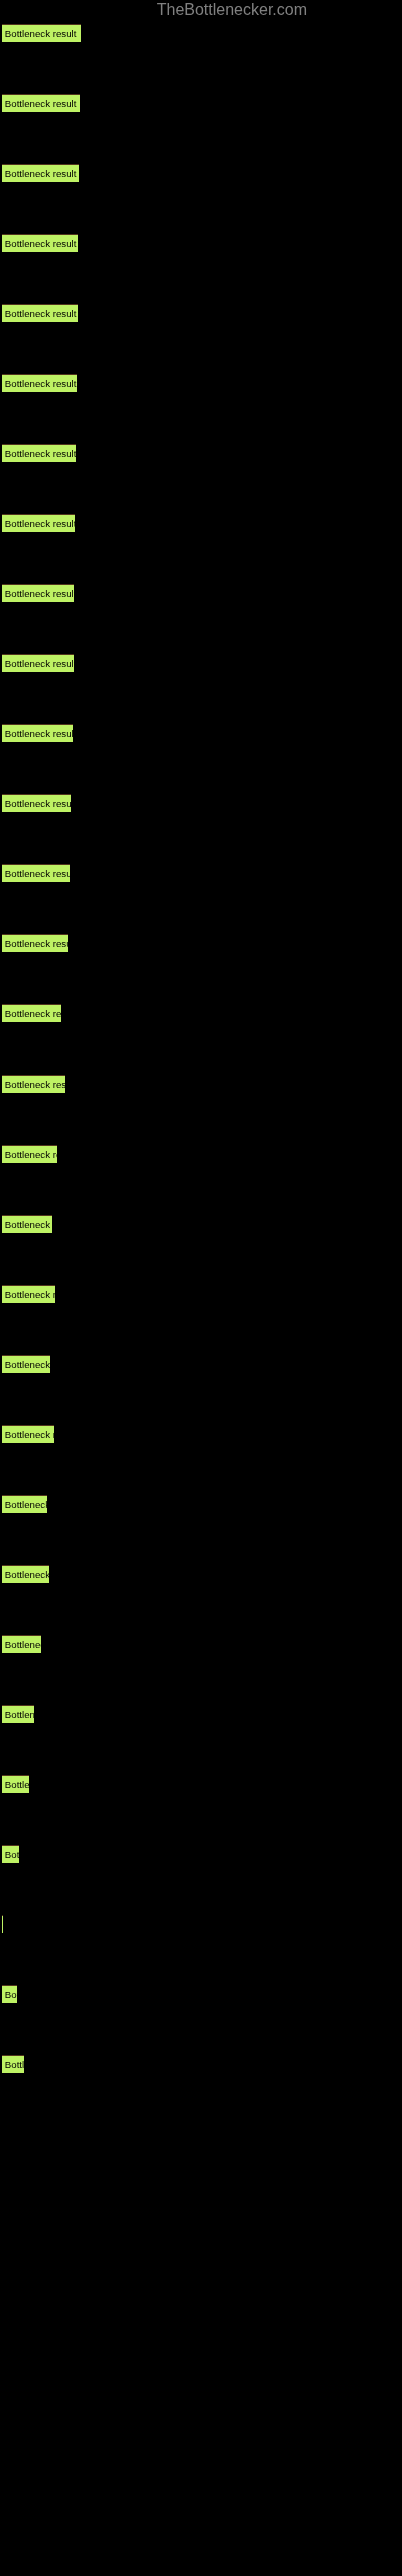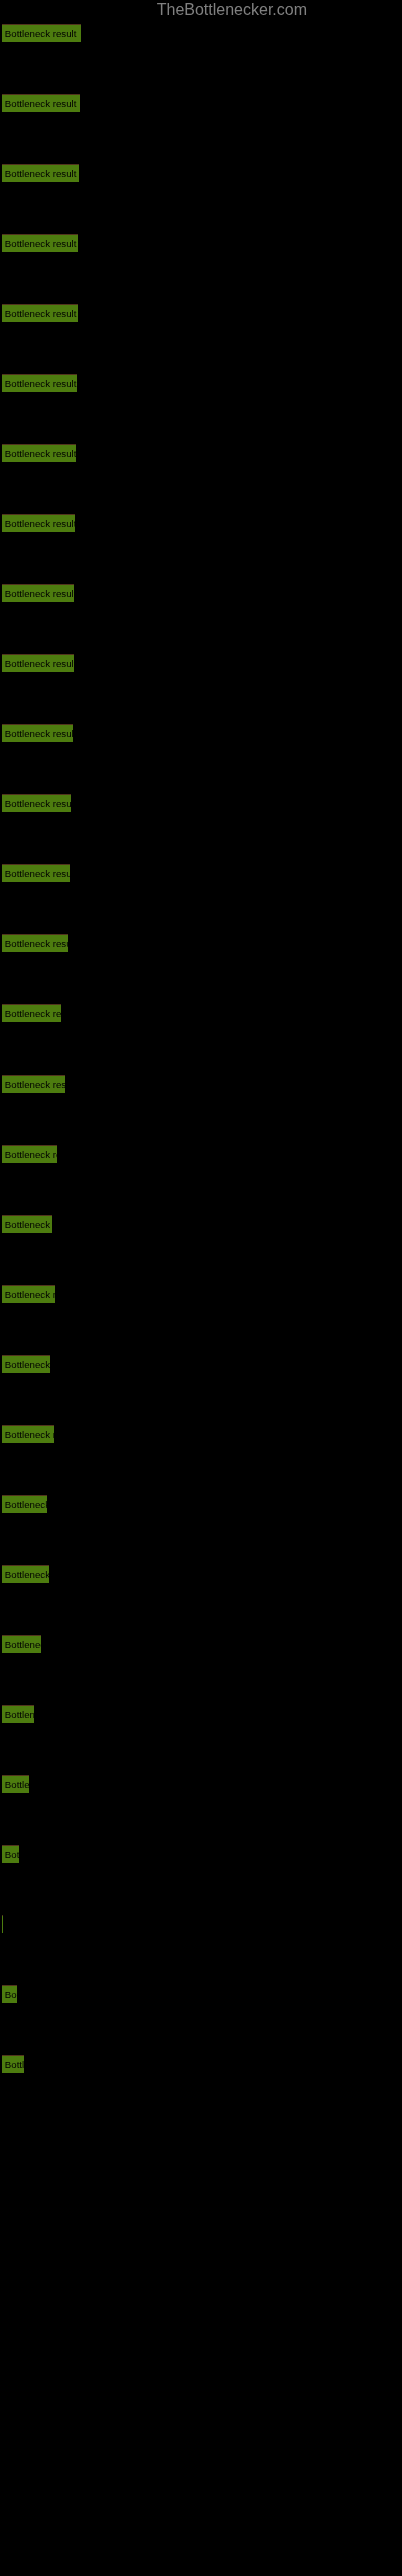--- a/index.html
+++ b/index.html
@@ -37,21 +37,21 @@
     left:0;
     width:403px;
     height:17.7px;
   }
 
   .bar{
     position:absolute;
     left:1.6px;
     top:0;
     height:17.7px;
-    background:#4d7c0f;
+    background:#bef264;
     border-top:0.8px solid #51341d;
     box-sizing:border-box;
     overflow:hidden;
   }
 
   .bar-label{
     position:absolute;
     left:3.2px;
     top:0px;
     height:17.7px;

